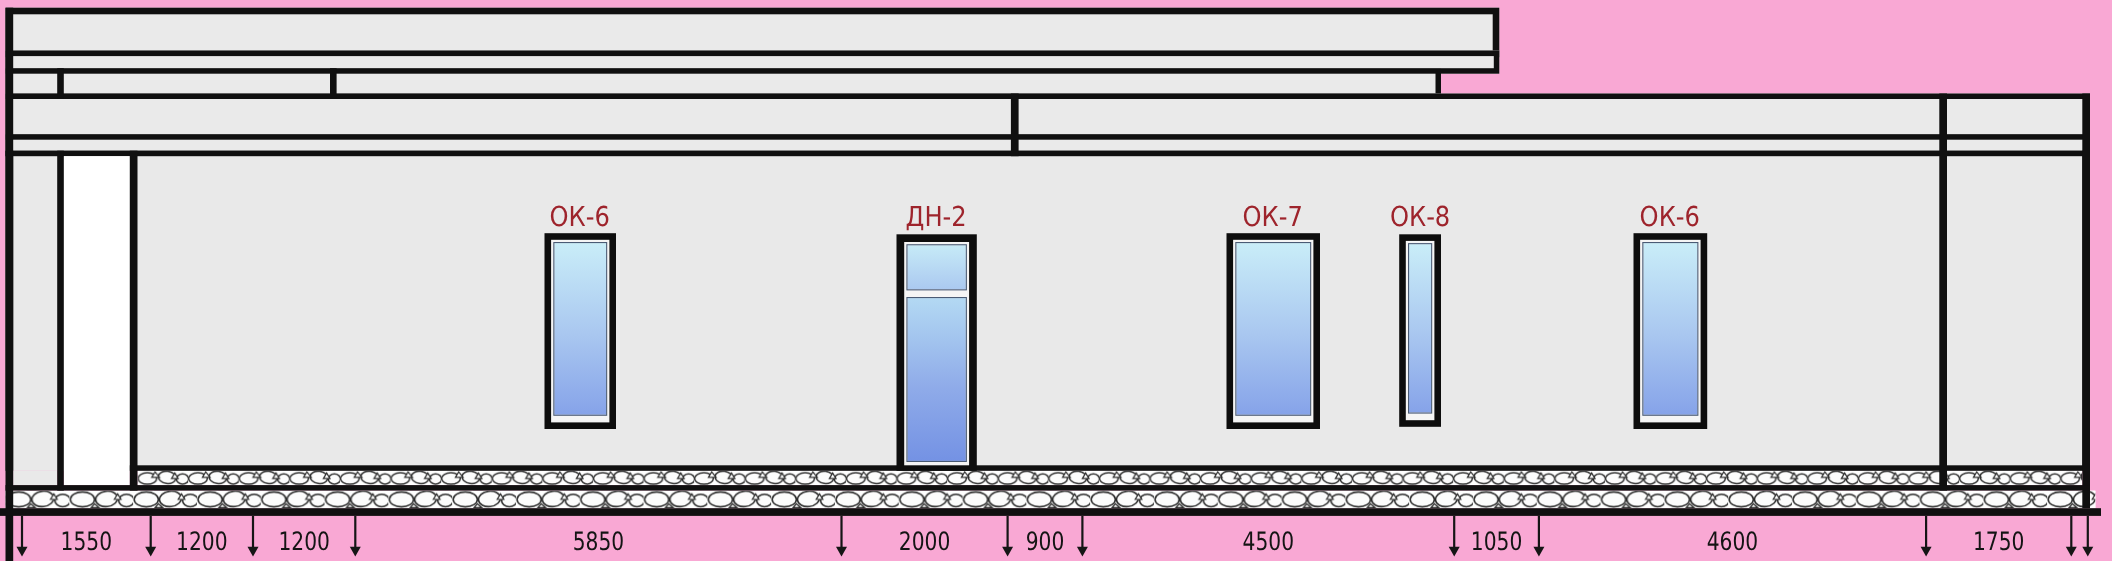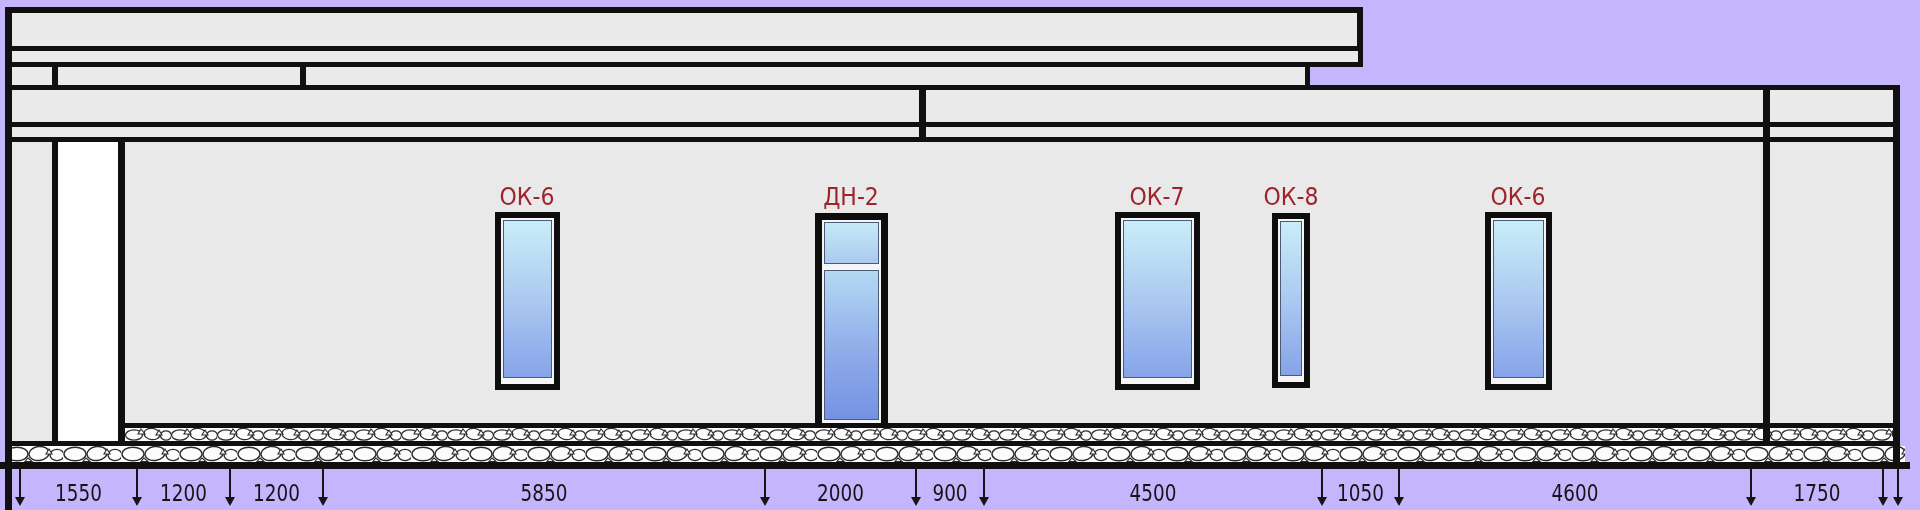--- a/index.html
+++ b/index.html
@@ -1,17 +1,17 @@
 <!DOCTYPE html>
 <html><head>
 <meta charset="utf-8">
 <style>
   html,body{margin:0;padding:0;background:#ffffff;}
   #canvas{
-    position:relative;width:1920px;height:510px;background:#c4b5fd;overflow:hidden;
+    position:relative;width:1920px;height:510px;background:#f9a8d4;overflow:hidden;
     font-family:"DejaVu Sans","Liberation Sans",sans-serif;
   }
   .abs{position:absolute;box-sizing:border-box;}
   
   .band{background:#eaeaea;border:5px solid #101010;z-index:1;}
   #slabA{left:5px;top:7px;width:1358px;height:45px;border-width:6px;}
   #slabB{left:5px;top:46px;width:1358px;height:21px;}
   #rowC{left:5px;top:62px;width:1305px;height:28px;}
   #rowD{left:5px;top:85px;width:1895px;height:42px;}
   #rowE{left:5px;top:122px;width:1895px;height:20px;}

